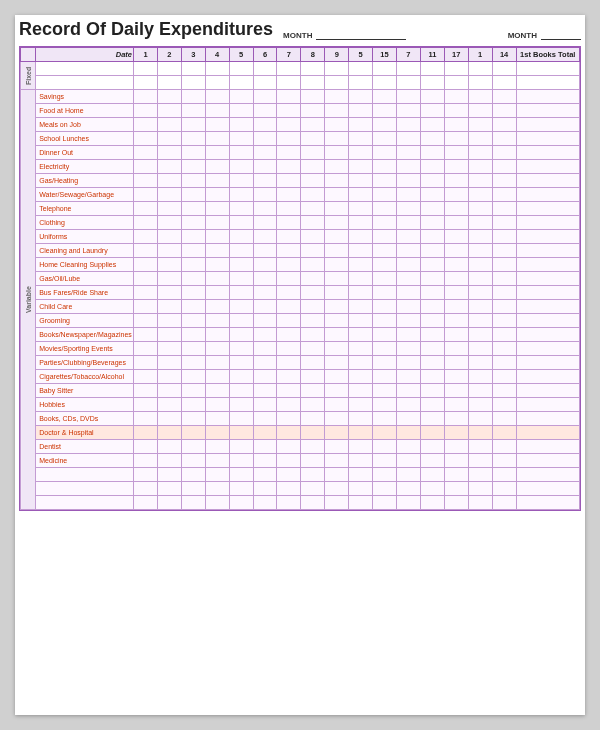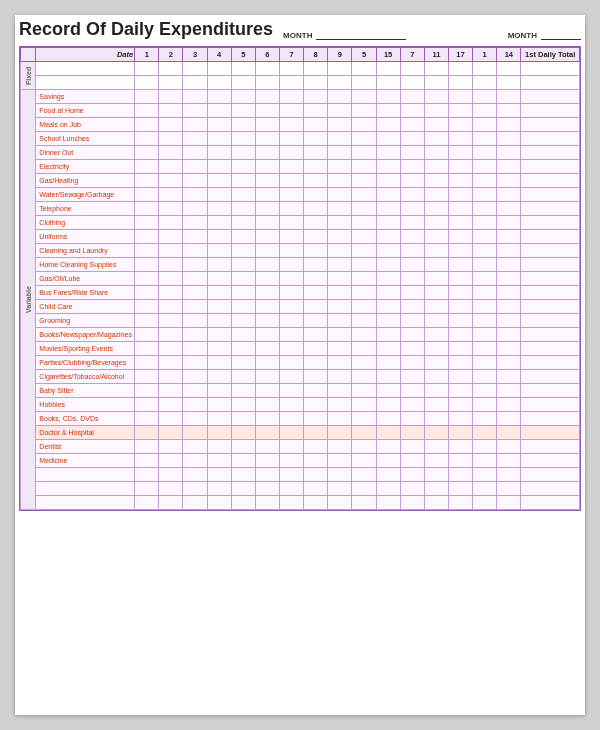--- a/index.html
+++ b/index.html
@@ -183,21 +183,21 @@
           <th class="col-num">7</th>
           <th class="col-num">8</th>
           <th class="col-num">9</th>
           <th class="col-num">5</th>
           <th class="col-num">15</th>
           <th class="col-num">7</th>
           <th class="col-num">11</th>
           <th class="col-num">17</th>
           <th class="col-num">1</th>
           <th class="col-num">14</th>
-          <th class="col-total">1st Daily Total</th>
+          <th class="col-total">1st Books Total</th>
         </tr>
       </thead>
       <tbody id="table-body">
       <tr class="row-fixed">
       <td class="side-label-cell" rowspan="2">Fixed</td>
       <td class="col-label"></td>
       <td class="col-num"></td>
             <td class="col-num"></td>
             <td class="col-num"></td>
             <td class="col-num"></td>

